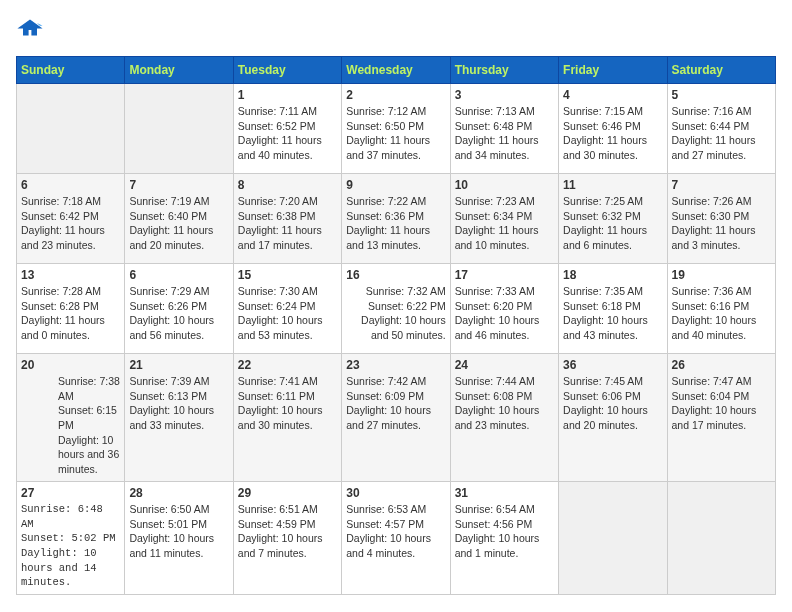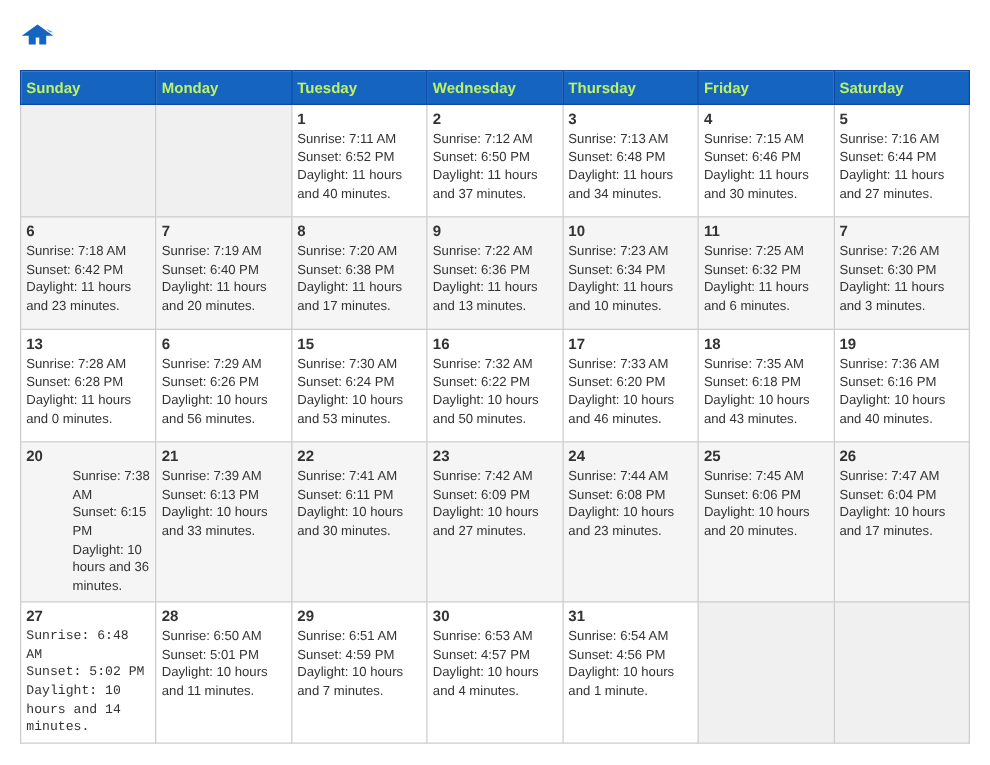--- a/index.html
+++ b/index.html
@@ -219,21 +219,21 @@
 Daylight: 10 hours and 56 minutes.</div>
         </td>
         <td>
           <span class="day-number">15</span>
           <div class="day-detail" style="white-space: pre-line;">Sunrise: 7:30 AM
 Sunset: 6:24 PM
 Daylight: 10 hours and 53 minutes.</div>
         </td>
         <td>
           <span class="day-number">16</span>
-          <div class="day-detail" style="white-space: pre-line;">Sunrise: 7:32 AM
+          <div class="day-detail" style="white-space: pre-line; text-align: right;">Sunrise: 7:32 AM
 Sunset: 6:22 PM
 Daylight: 10 hours and 50 minutes.</div>
         </td>
         <td>
           <span class="day-number">17</span>
           <div class="day-detail" style="white-space: pre-line;">Sunrise: 7:33 AM
 Sunset: 6:20 PM
 Daylight: 10 hours and 46 minutes.</div>
         </td>
         <td>
@@ -274,21 +274,21 @@
 Sunset: 6:09 PM
 Daylight: 10 hours and 27 minutes.</div>
         </td>
         <td>
           <span class="day-number">24</span>
           <div class="day-detail" style="white-space: pre-line;">Sunrise: 7:44 AM
 Sunset: 6:08 PM
 Daylight: 10 hours and 23 minutes.</div>
         </td>
         <td>
-          <span class="day-number">25</span>
+          <span class="day-number">36</span>
           <div class="day-detail" style="white-space: pre-line;">Sunrise: 7:45 AM
 Sunset: 6:06 PM
 Daylight: 10 hours and 20 minutes.</div>
         </td>
         <td>
           <span class="day-number">26</span>
           <div class="day-detail" style="white-space: pre-line;">Sunrise: 7:47 AM
 Sunset: 6:04 PM
 Daylight: 10 hours and 17 minutes.</div>
         </td>

